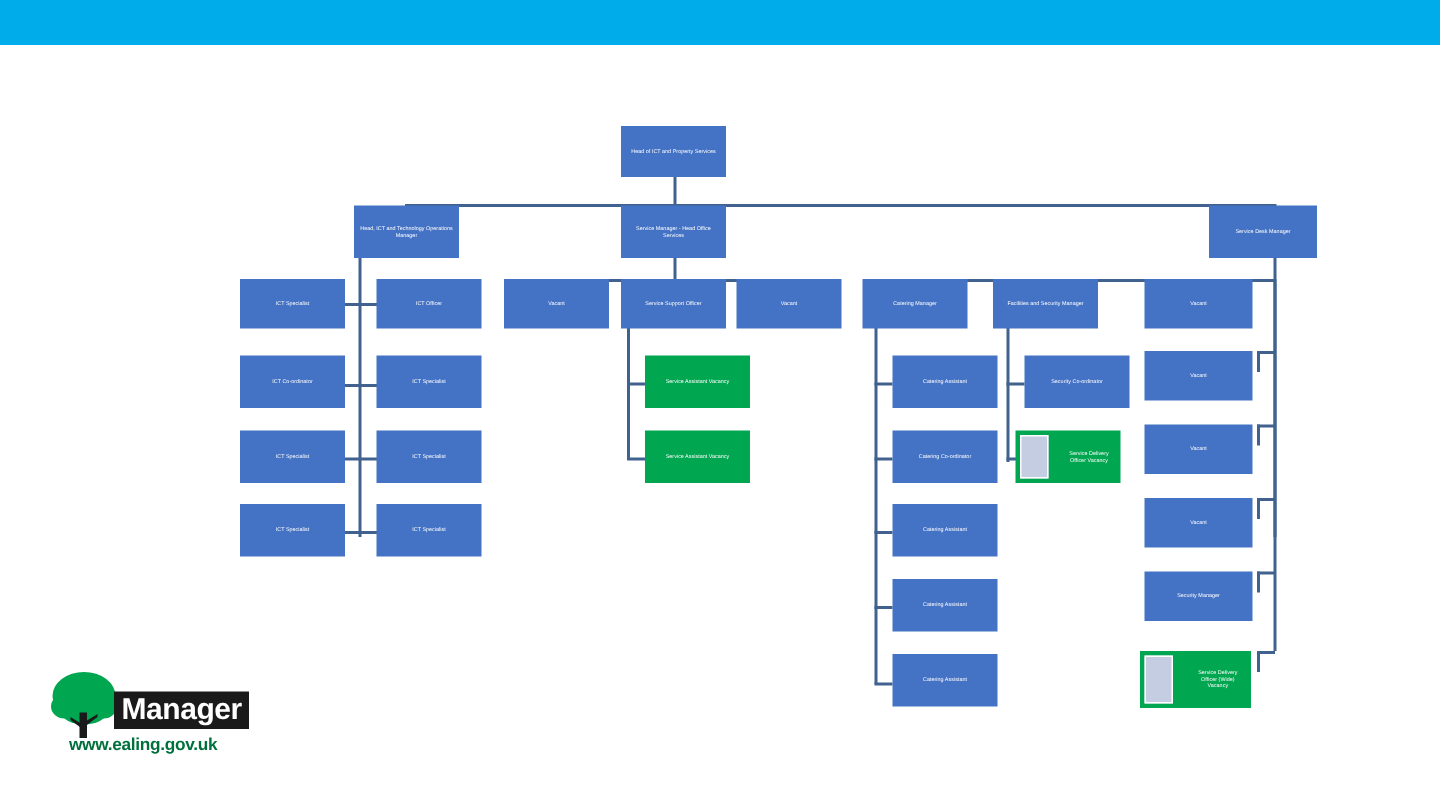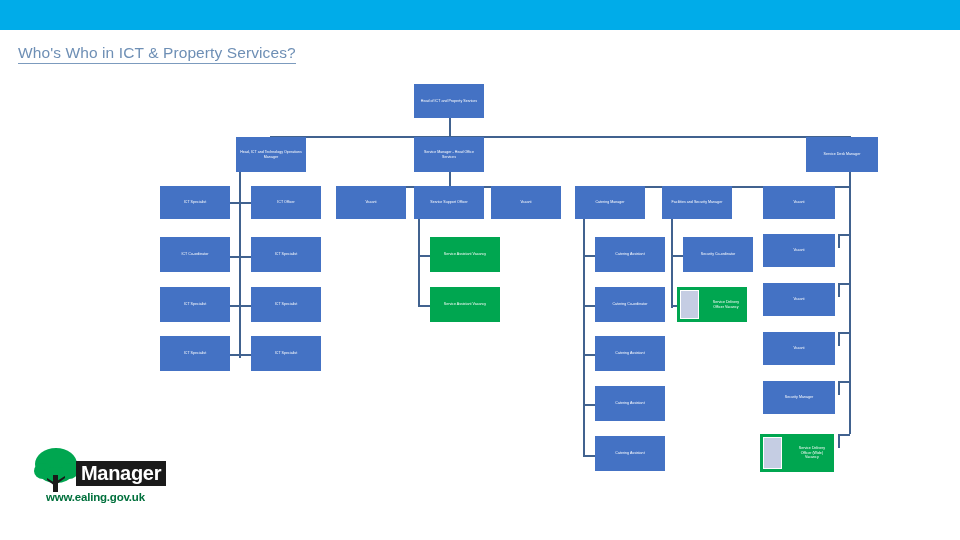--- a/index.html
+++ b/index.html
@@ -133,21 +133,20 @@
     text-align: center;
   }
 </style>
 </head>
 <body>
 
 <div id="slide">
 
   <div class="top-banner"></div>
 
-  <div class="slide-title">Who's Who in ICT &amp; Property Services?</div>
 
   <div class="chart">
 
     <div class="conn v" style="left:449px; top:118px; height:18px;"></div>
 
     <div class="conn h" style="left:270px; top:136px; width:580px;"></div>
 
     <div class="conn v" style="left:270px; top:136px; height:9px;"></div>
     <div class="conn v" style="left:449px; top:136px; height:9px;"></div>
     <div class="conn v" style="left:849px; top:136px; height:9px;"></div>

